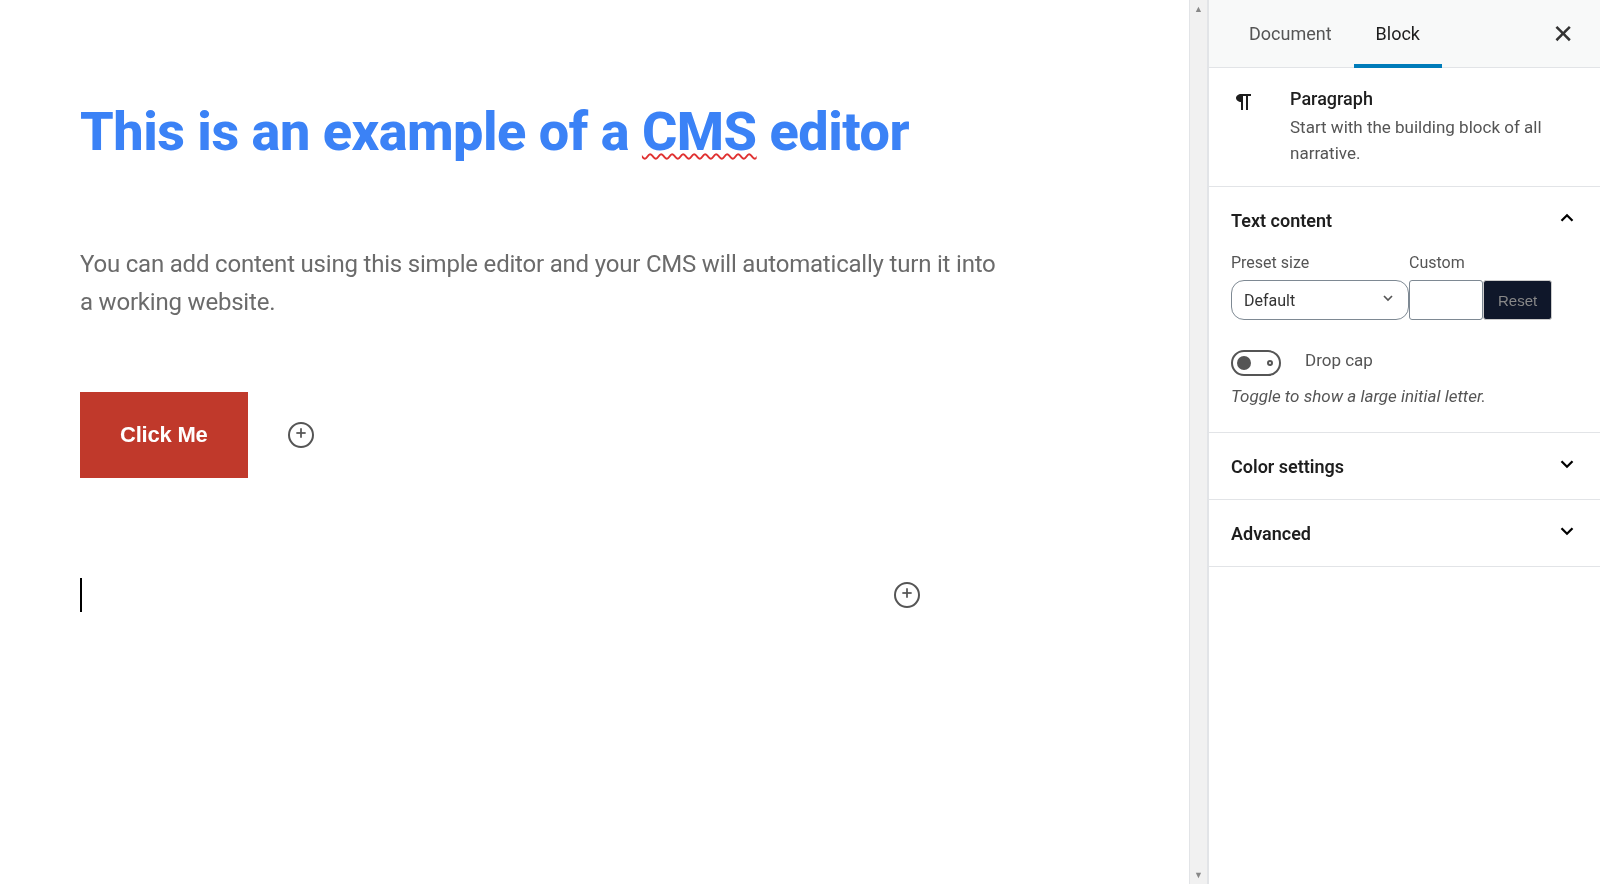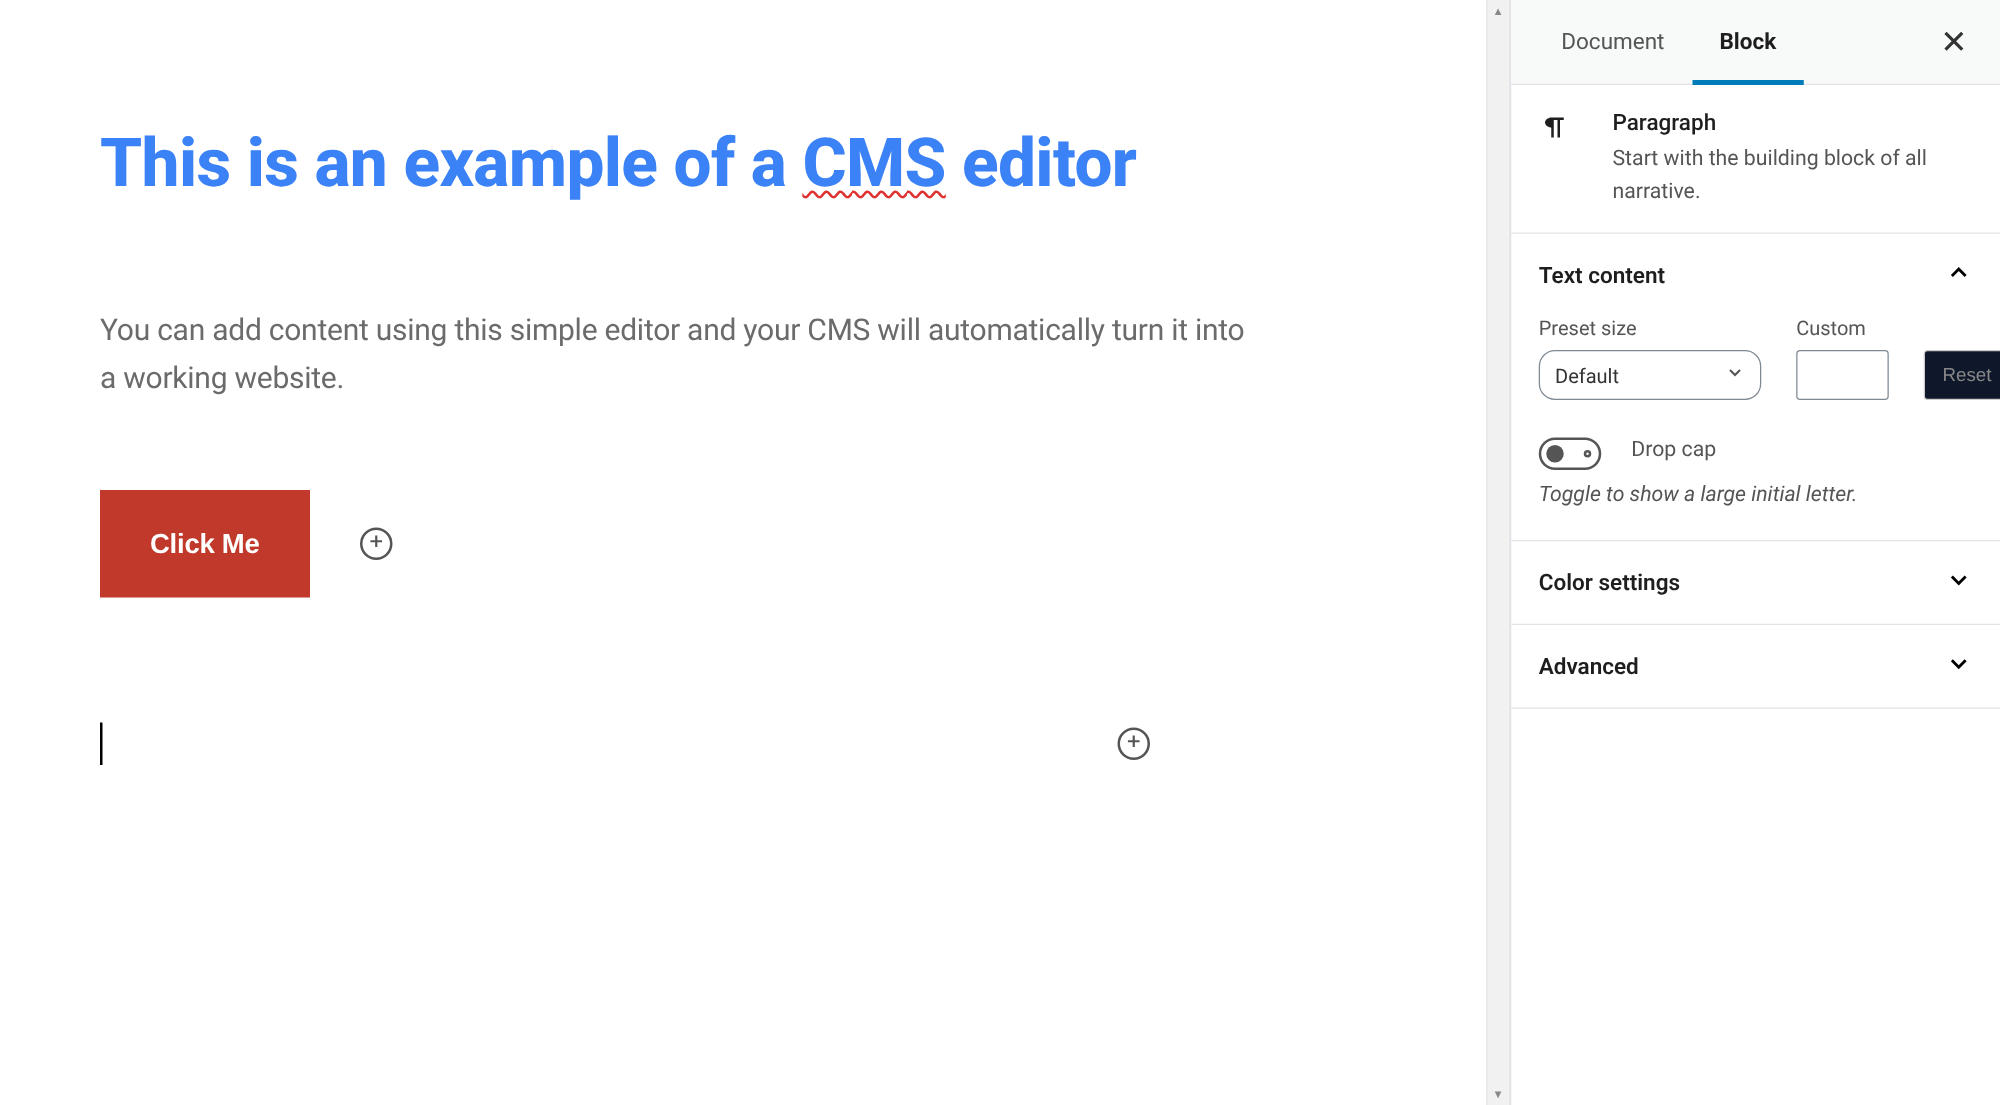--- a/index.html
+++ b/index.html
@@ -126,21 +126,21 @@
   height: 100%;
   display: flex;
   align-items: center;
   font-size: 18px;
   color: #555;
   cursor: pointer;
   position: relative;
 }
 .tab.active {
   color: #1e1e1e;
-  font-weight: 700;
+  font-weight: 400;
 }
 .tab.active::after {
   content: "";
   position: absolute;
   bottom: -1px;
   left: 0;
   right: 0;
   height: 4px;
   background: #007cba;
 }
@@ -192,21 +192,21 @@
   font-size: 18px;
   font-weight: 600;
   color: #1e1e1e;
 }
 .panel-chevron svg { width: 22px; height: 22px; }
 .panel-body {
   padding: 0 22px 26px 22px;
 }
 .field-row {
   display: flex;
-  gap: 28px;
+  gap: 0;
   align-items: flex-end;
   margin-bottom: 30px;
 }
 .field-col { display: flex; flex-direction: column; }
 .field-label {
   font-size: 16px;
   color: #555;
   margin-bottom: 8px;
 }
 .select-box {

